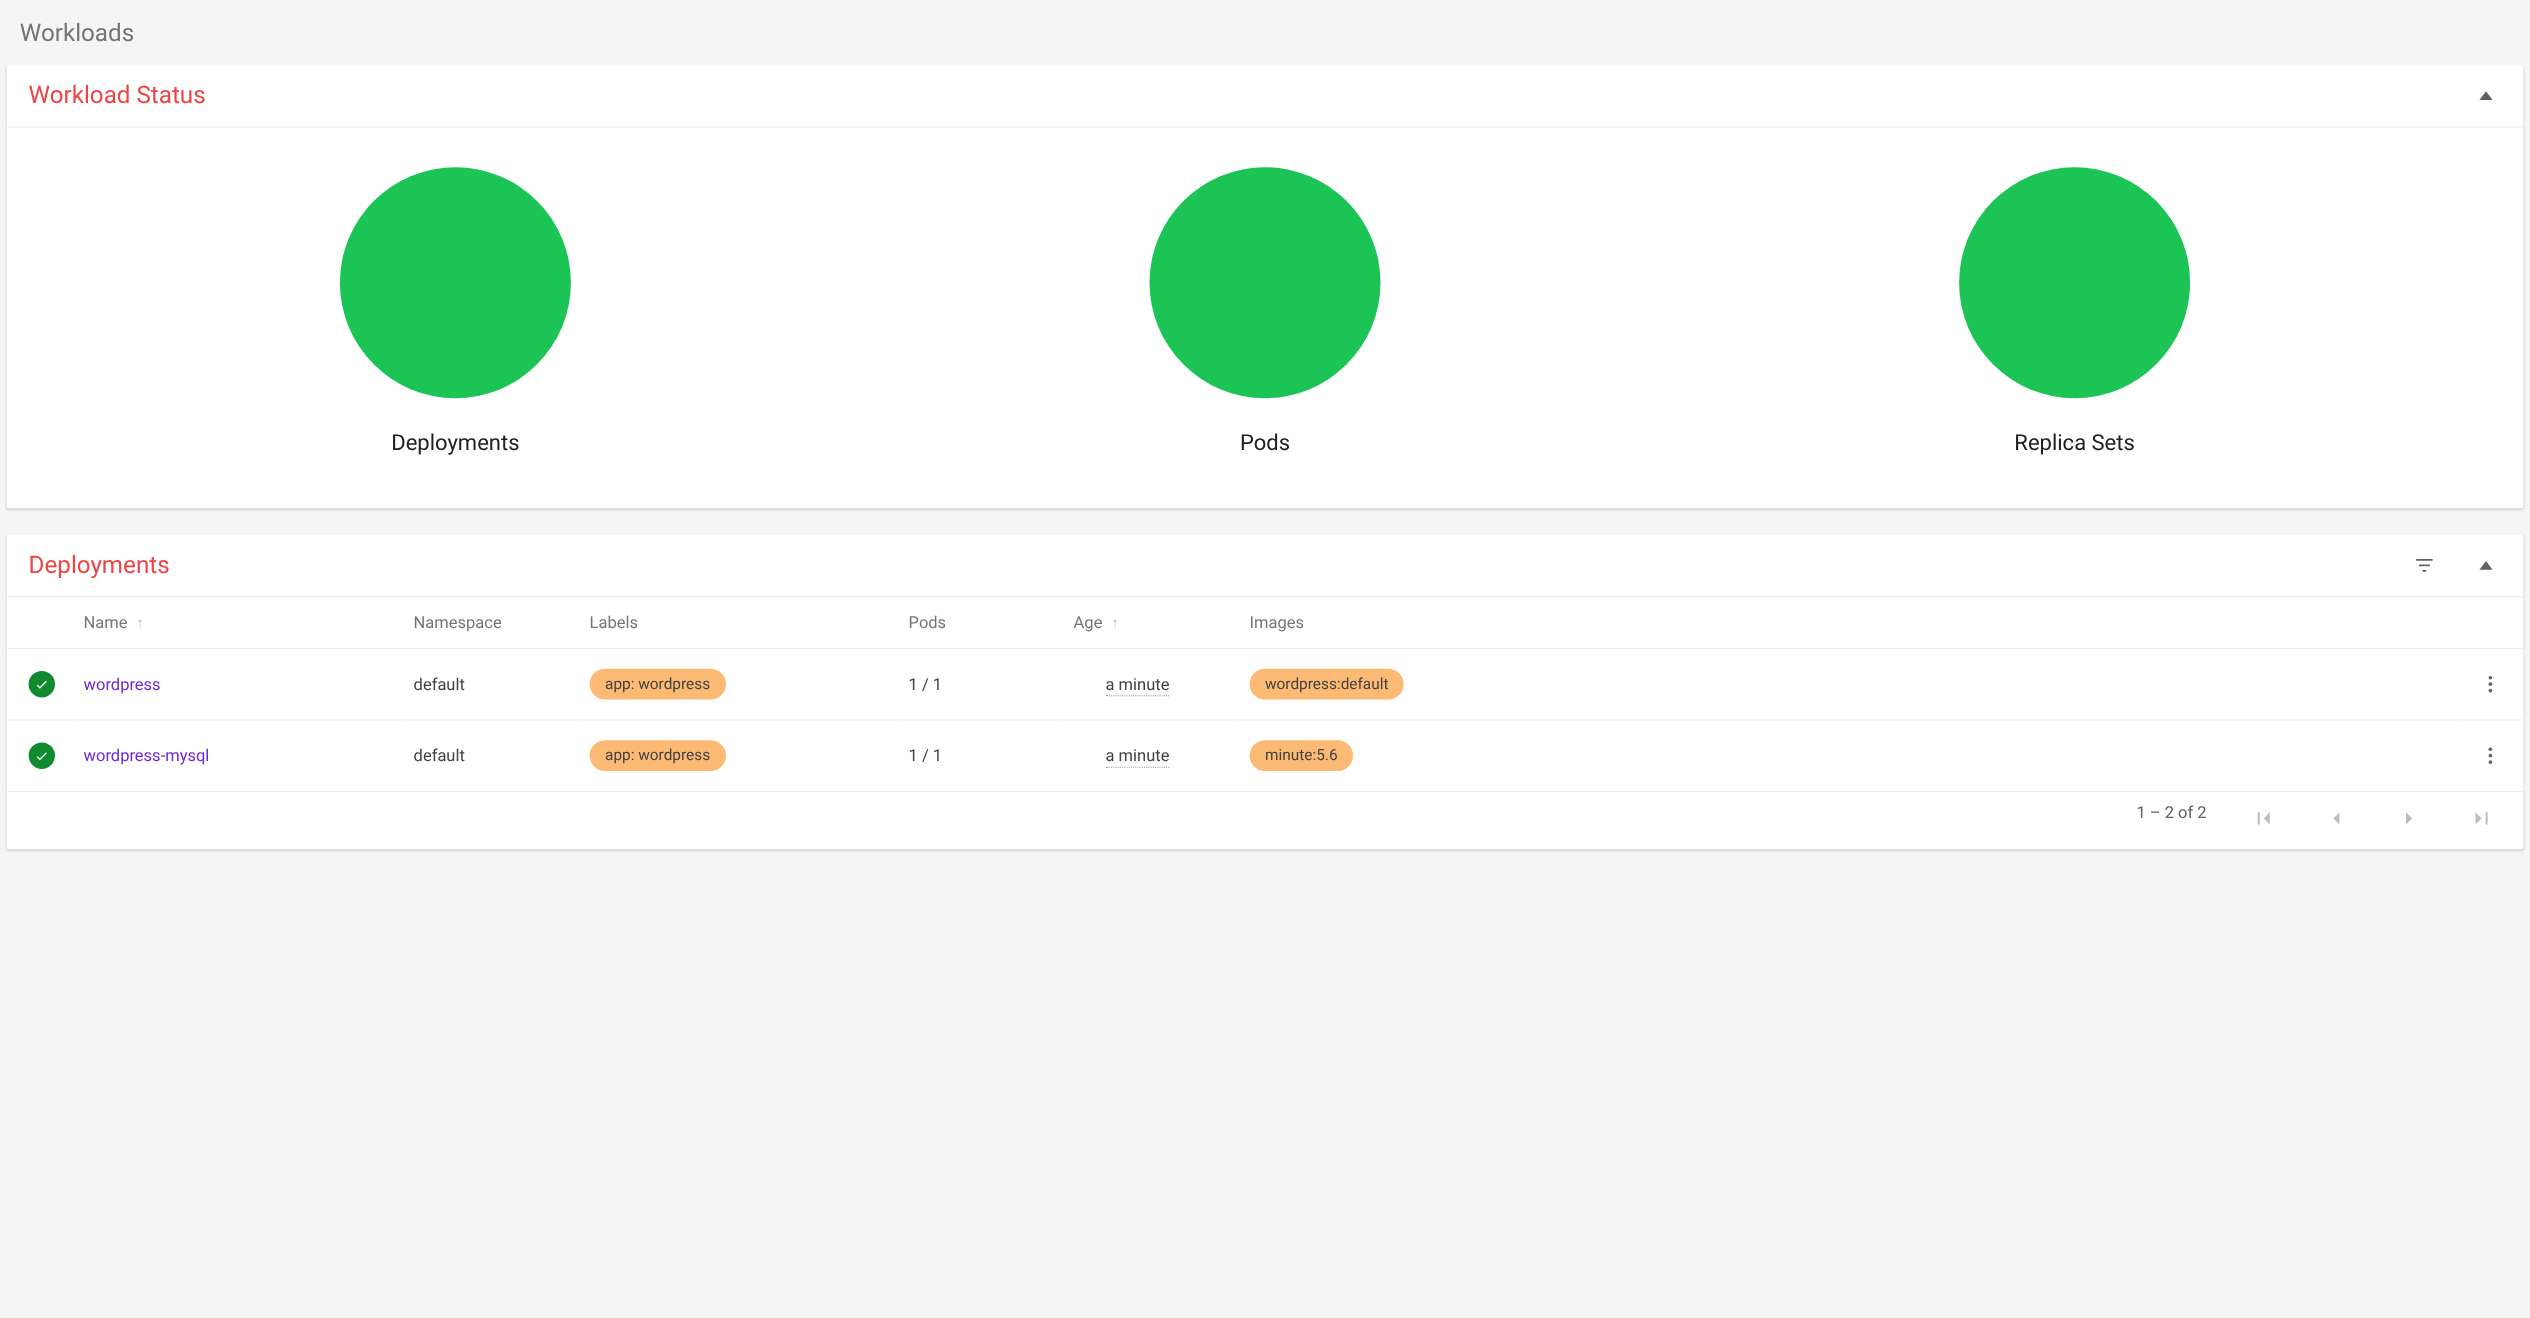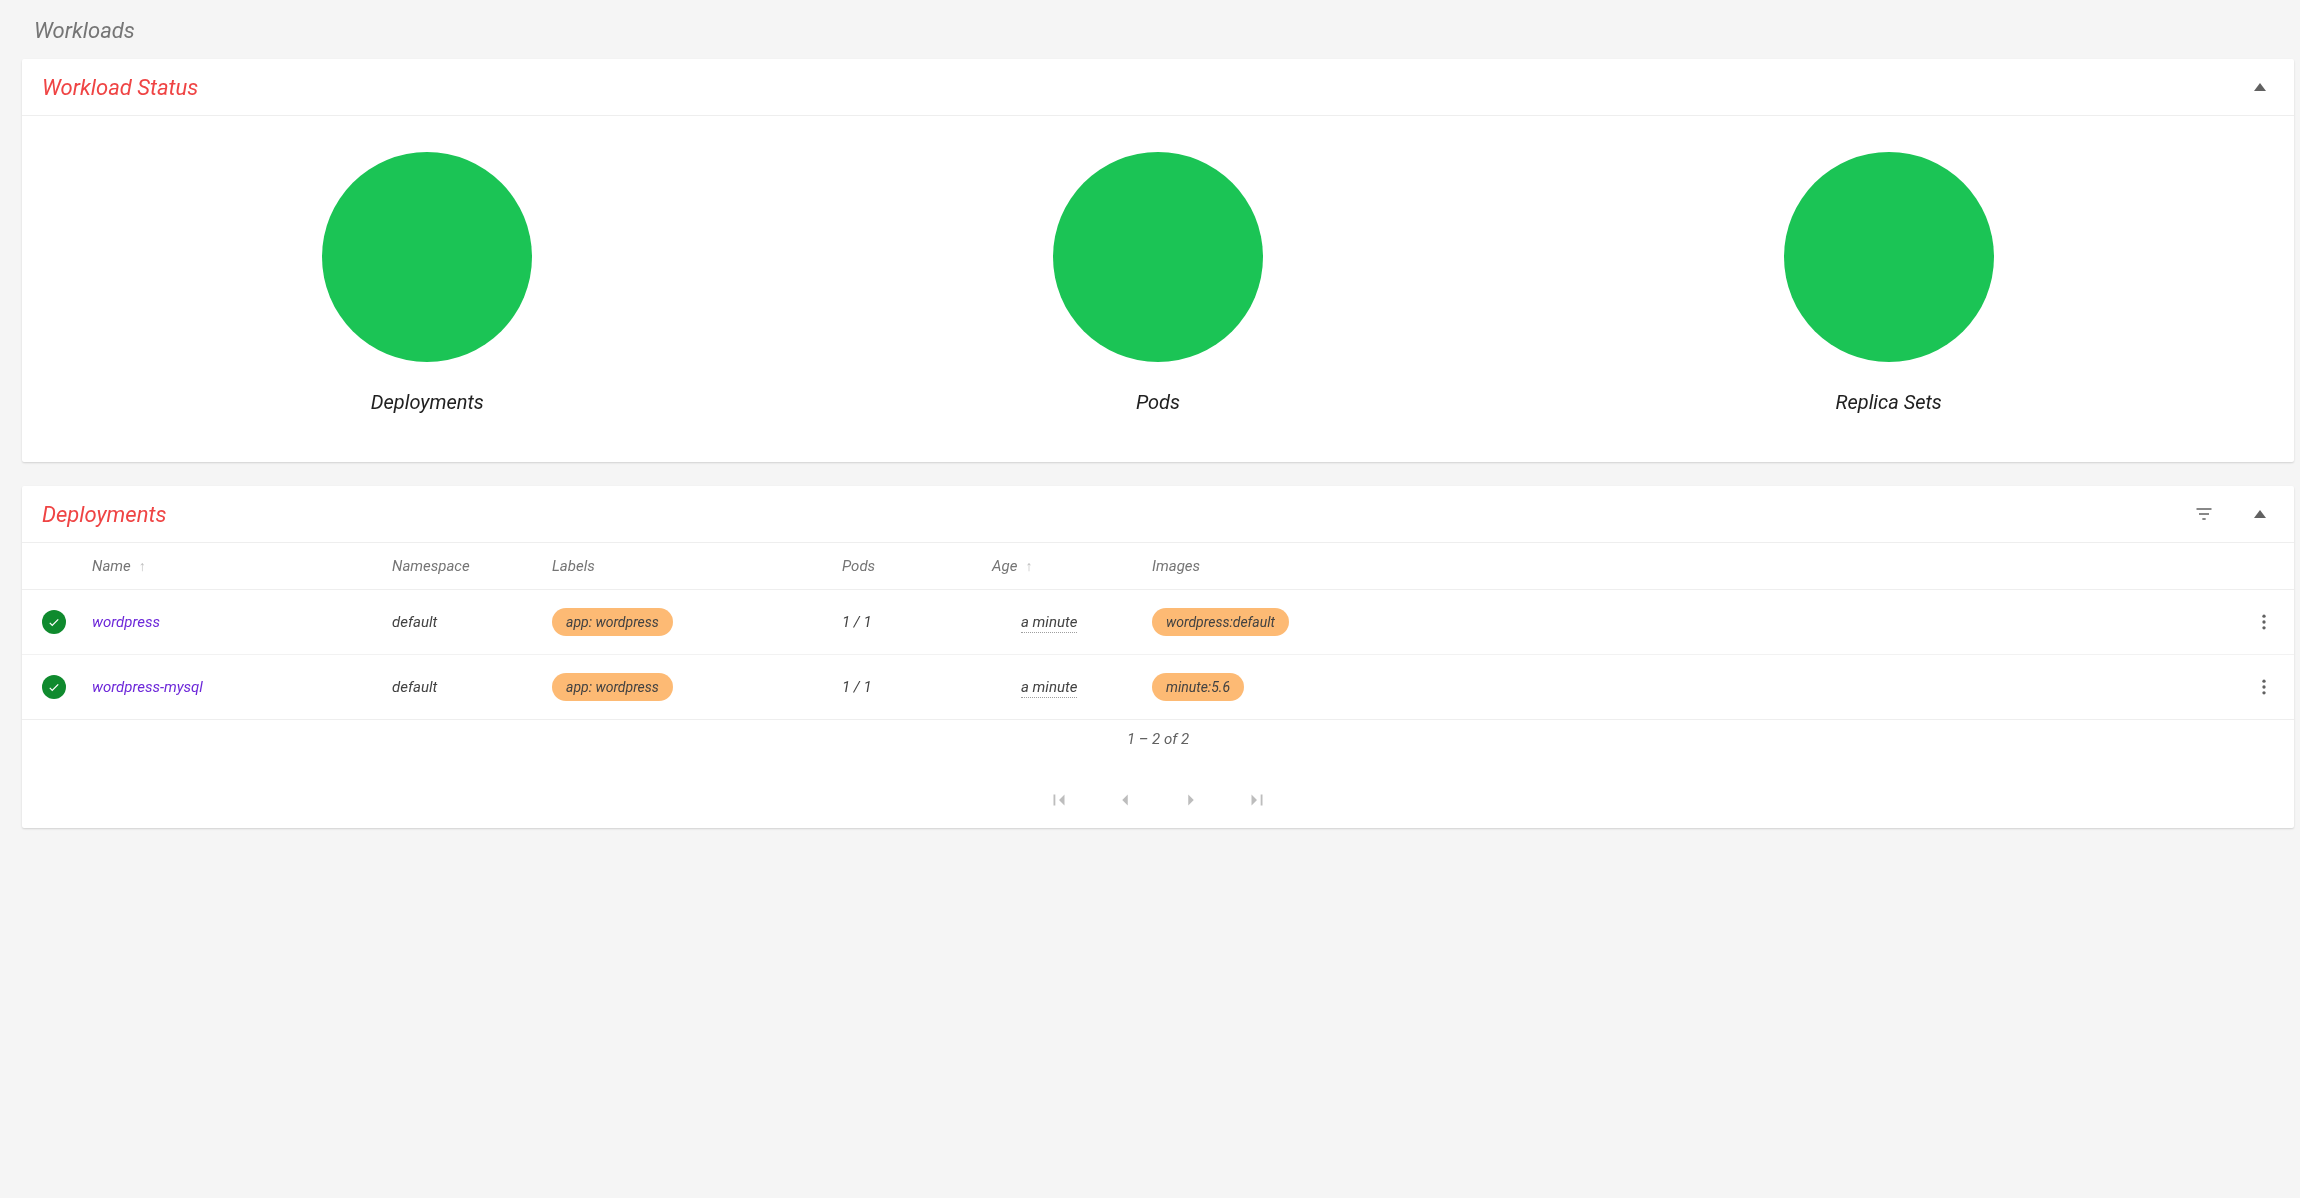--- a/index.html
+++ b/index.html
@@ -3,22 +3,21 @@
 <meta charset="utf-8">
 <style>
   * { box-sizing: border-box; margin: 0; padding: 0; }
   html, body {
     font-family: Roboto, "Helvetica Neue", Arial, sans-serif;
     background: #f5f5f5;
     color: #212121;
     font-size: 14px;
   }
   .page {
-    padding: 10px 6px 6px 22px;
-    font-style: italic;
+    padding: 10px 6px 6px 6px;
   }
   .section-title {
     font-size: 22px;
     color: #757575;
     font-weight: 400;
     padding: 8px 12px 16px 12px;
   }
   .card {
     background: #fff;
     border-radius: 2px;
@@ -149,28 +148,27 @@
   .age-text {
     color: #424242;
     border-bottom: 1px dotted #9e9e9e;
     padding-bottom: 1px;
     margin-left: 29px;
   }
   .row-menu svg { width: 20px; height: 20px; fill: #616161; }
 
   .table-footer {
     display: flex;
-    align-items: center;
+    align-items: flex-start;
     justify-content: flex-end;
     gap: 38px;
     padding: 10px 24px 14px 24px;
     border-top: 1px solid #eee;
     color: #616161;
     font-size: 15px;
-    flex-direction: column;
   }
   .pager {
     display: flex;
     align-items: center;
     gap: 38px;
   }
   .pager .icon-btn { color: #bdbdbd; }
   .pager .icon-btn svg { width: 22px; height: 22px; }
 </style>
 </head>

